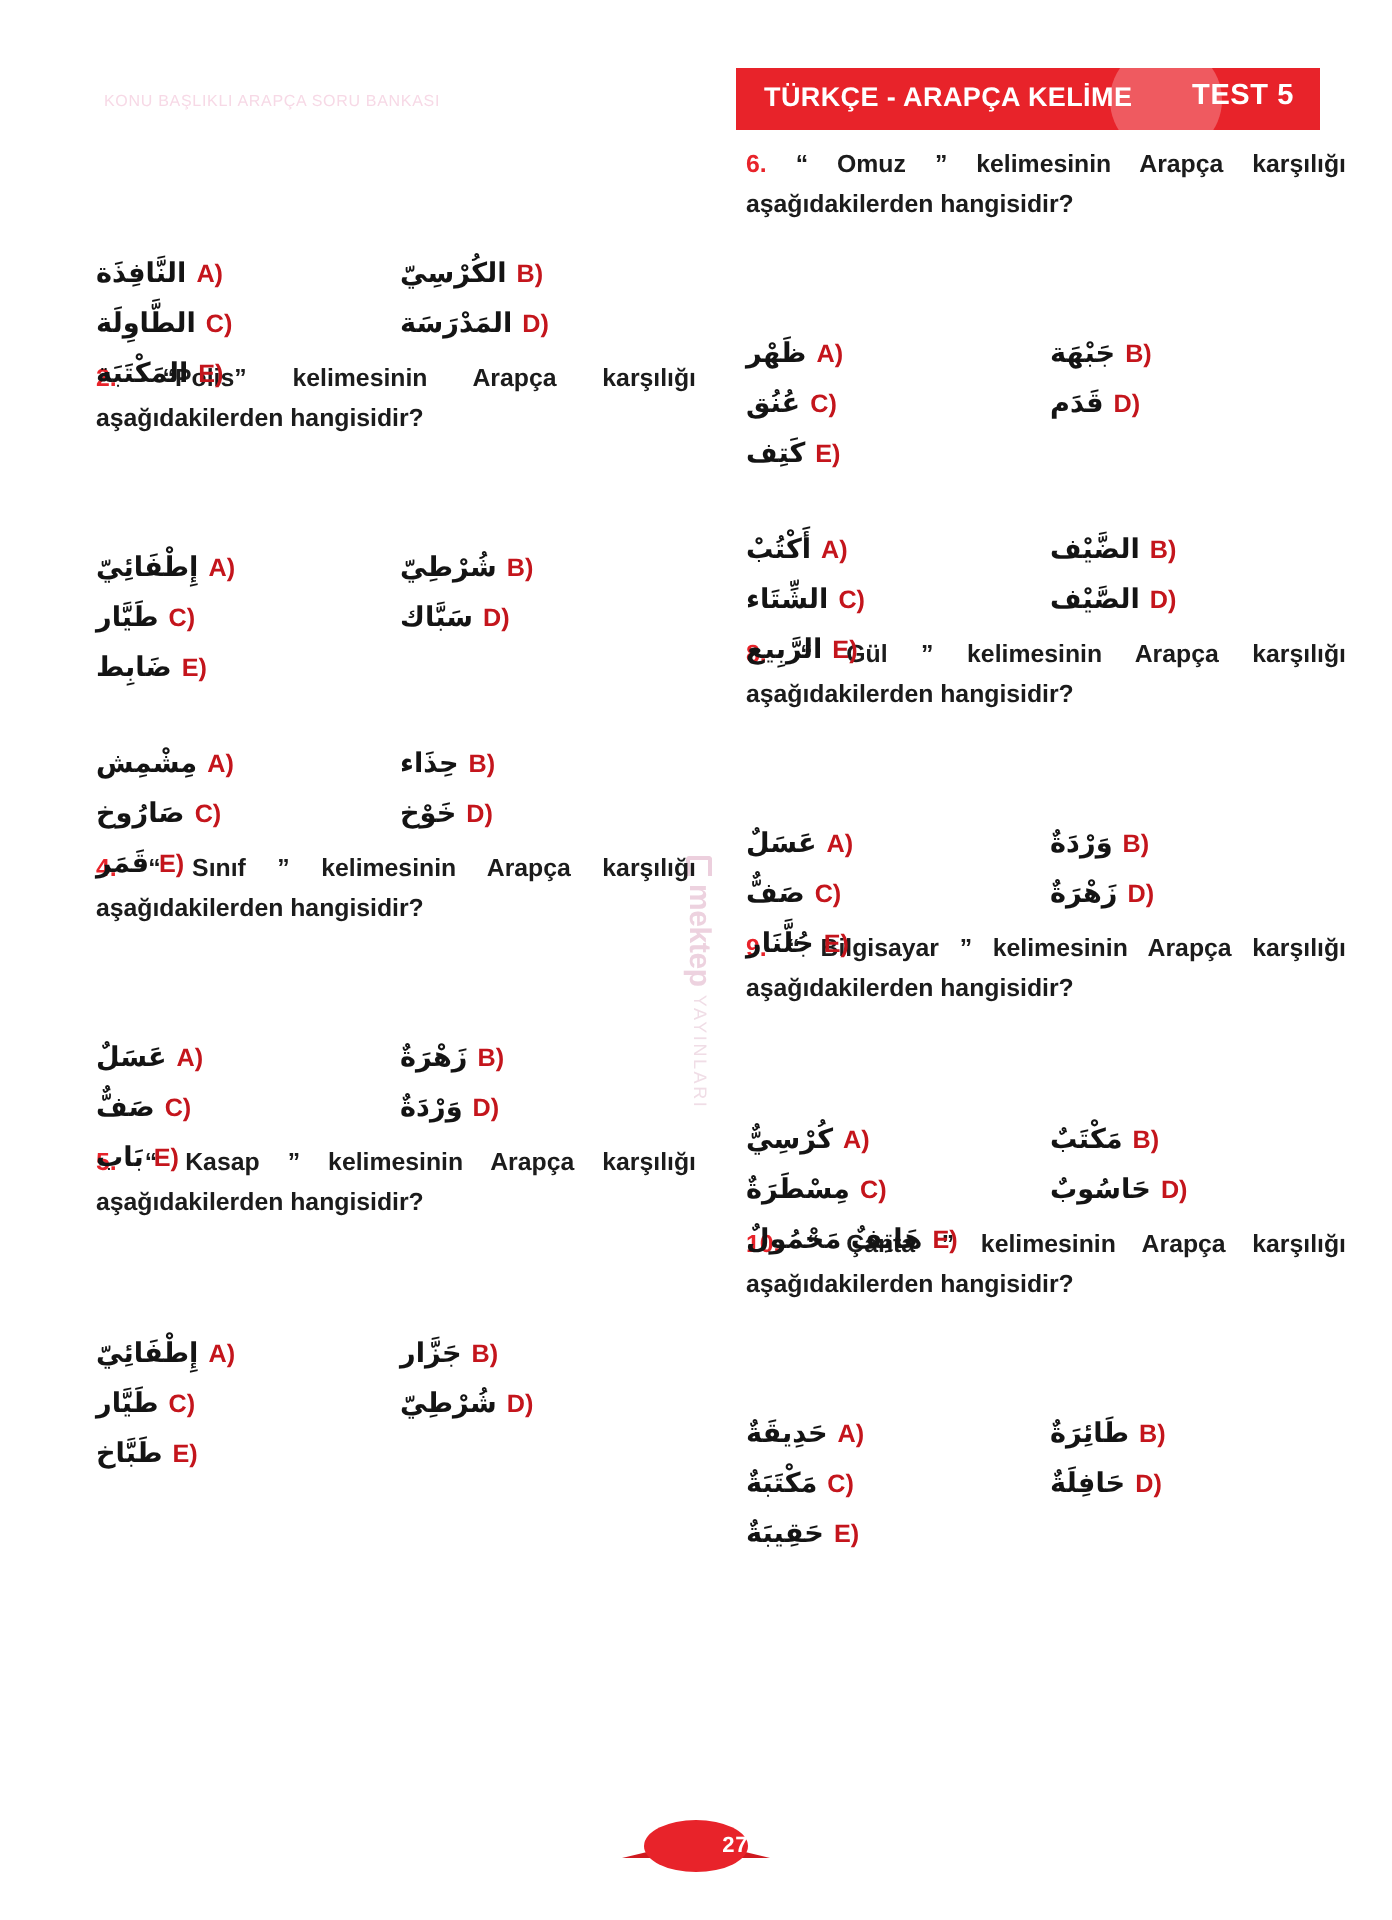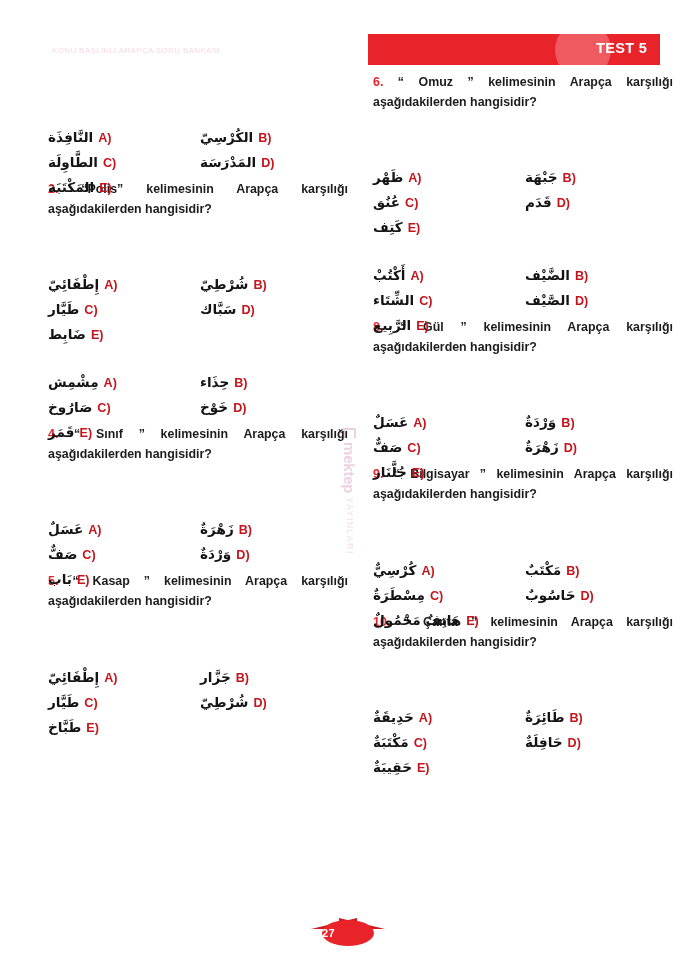--- a/index.html
+++ b/index.html
@@ -221,46 +221,47 @@
     width: 46px;
     height: 11px;
     background: #cf1a20;
   }
   .ribbon-left  { left: 311px; clip-path: polygon(0 100%, 100% 0, 100% 100%); }
   .ribbon-right { left: 339px; clip-path: polygon(0 0, 100% 100%, 0 100%); }
 
   .page-badge {
     position: absolute;
     left: 322px;
-    top: 16px;
+    top: 6px;
     width: 52px;
     height: 26px;
     background: #e8232a;
     border-radius: 50%;
     display: flex;
     align-items: center;
-    justify-content: flex-start;
+    justify-content: flex-end;
   }
   .page-num {
     font-size: 11px;
     font-weight: bold;
     color: #ffffff;
     letter-spacing: 0.3px;
   }
 </style>
 </head>
 <body>
 
 <div class="page">
 
   <div class="header-row">
     <div class="running-head">KONU BAŞLIKLI ARAPÇA SORU BANKASI</div>
 
     <div class="banner">
       <div class="banner-circle"></div>
+      <div class="banner-title">TÜRKÇE - ARAPÇA KELİME</div>
       <div class="banner-test">TEST 5</div>
     </div>
   </div>
 
   <div class="watermark">
     <div class="wm-inner">
       <span class="wm-mark"></span>
       <span class="wm-name">mektep</span>
       <span class="wm-sub">YAYINLARI</span>
     </div>

